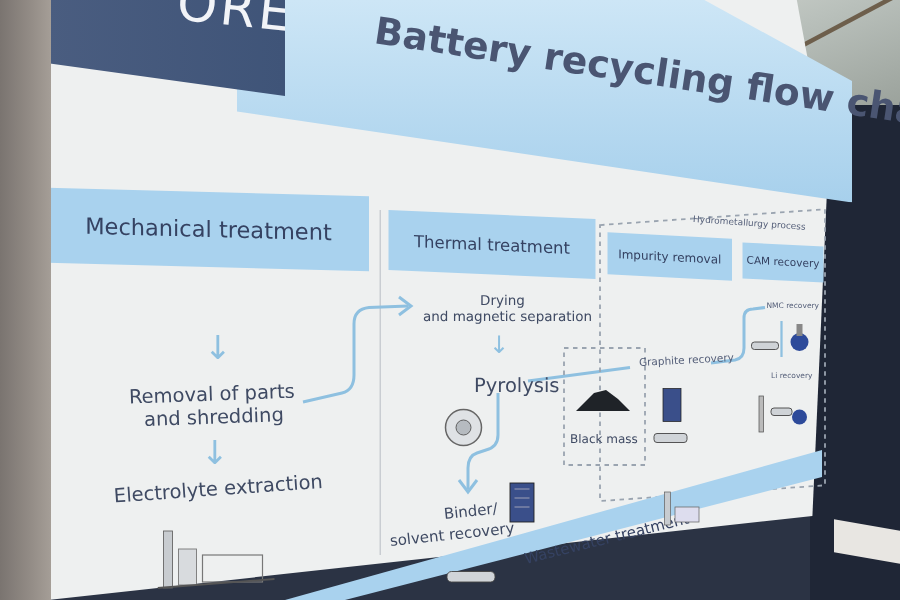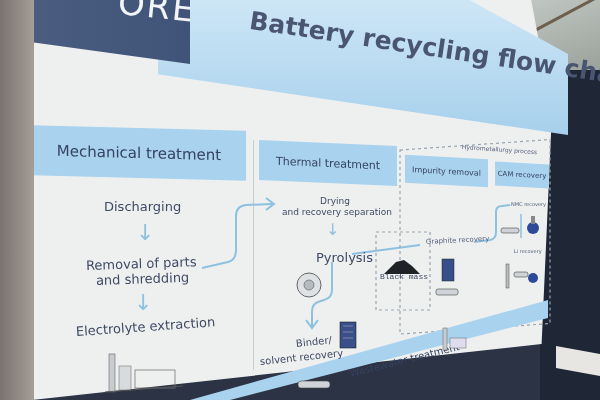--- a/index.html
+++ b/index.html
@@ -78,55 +78,54 @@
     <path d="M352 254 L420 245" fill="none" stroke="#8ec0e0" stroke-width="2"></path>
     <path d="M332 262 L332 290 Q332 298 324 300 L318 302 Q312 304 312 312 L312 326" fill="none" stroke="#8ec0e0" stroke-width="2"></path>
     <path d="M306 320 L312 328 L318 320" fill="none" stroke="#8ec0e0" stroke-width="2"></path>
     <path d="M474 242 L490 240 Q496 239 496 232 L496 212 Q496 206 502 206 L510 205" fill="none" stroke="#8ec0e0" stroke-width="2"></path>
     <path d="M521 214 L521 238" fill="none" stroke="#8ec0e0" stroke-width="1.5"></path>
     <rect x="400" y="148" width="150" height="184" fill="none" stroke="#9aa4b0" stroke-width="1.2" stroke-dasharray="3 3" transform="skewY(-4) translate(0,30)"></rect>
     <rect x="376" y="232" width="54" height="78" fill="none" stroke="#9aa4b0" stroke-width="1.2" stroke-dasharray="3 3"></rect>
     <polygon points="190,400 548,300 548,318 230,400" fill="#a9d2ee"></polygon>
   </svg>
 
-  <div class="txt" style="left:104px;top:199px;font-size:13px;">Discharging</div>
   <div class="arrow-down" style="left:136px;top:222px;">↓</div>
   <div class="txt" style="left:86px;top:258px;font-size:13px;transform:rotate(-2deg);">Removal of parts</div>
   <div class="txt" style="left:96px;top:273px;font-size:13px;transform:rotate(-2deg);">and shredding</div>
   <div class="arrow-down" style="left:134px;top:292px;">↓</div>
   <div class="txt" style="left:76px;top:324px;font-size:13px;transform:rotate(-4deg);">Electrolyte extraction</div>
   <svg class="device" style="left:105px;top:352px;" width="80" height="44">
     <rect x="4" y="2" width="6" height="38" fill="#c8ccd0" stroke="#666" stroke-width="0.6"></rect>
     <rect x="14" y="14" width="12" height="24" fill="#d8dbde" stroke="#777" stroke-width="0.6"></rect>
     <rect x="30" y="18" width="40" height="18" fill="none" stroke="#777" stroke-width="0.8"></rect>
     <line x1="0" y1="40" x2="78" y2="34" stroke="#555" stroke-width="1.2"></line>
   </svg>
 
   <div class="txt" style="left:320px;top:196px;font-size:9px;">Drying</div>
-  <div class="txt" style="left:282px;top:207px;font-size:9px;">and recovery separation</div>
+  <div class="txt" style="left:282px;top:207px;font-size:9px;">and magnetic separation</div>
   <div class="arrow-down" style="left:326px;top:222px;font-size:16px;">↓</div>
   <div class="txt" style="left:316px;top:250px;font-size:13px;">Pyrolysis</div>
   <svg class="device" style="left:294px;top:270px;" width="30" height="30">
     <circle cx="15" cy="15" r="12" fill="#dfe2e5" stroke="#666" stroke-width="1"></circle>
     <circle cx="15" cy="15" r="5" fill="#b6bbc0" stroke="#555" stroke-width="0.6"></circle>
   </svg>
   <div class="txt" style="left:296px;top:338px;font-size:10px;transform:rotate(-6deg);">Binder/</div>
   <div class="txt" style="left:260px;top:356px;font-size:10px;transform:rotate(-6deg);">solvent recovery</div>
   <svg class="device" style="left:338px;top:320px;" width="20" height="30">
     <rect x="2" y="2" width="16" height="26" fill="#3a4f8a" stroke="#222" stroke-width="0.6"></rect>
     <line x1="5" y1="6" x2="15" y2="6" stroke="#aab" stroke-width="0.6"></line>
       <line x1="5" y1="12" x2="15" y2="12" stroke="#aab" stroke-width="0.6"></line>
       <line x1="5" y1="18" x2="15" y2="18" stroke="#aab" stroke-width="0.6"></line>
   </svg>
 
   <div class="txt small" style="left:462px;top:143px;font-size:6px;transform:rotate(4deg);">Hydrometallurgy process</div>
   <svg class="device" style="left:382px;top:258px;" width="40" height="18">
     <polygon points="2,16 14,4 22,2 30,8 38,16" fill="#1f2328"></polygon>
   </svg>
-  <div class="txt" style="left:380px;top:272px;font-size:8px;font-family:Liberation Mono, monospace;">Black mass</div>
+  <div class="txt" style="left:380px;top:288px;font-size:8px;">Black mass</div>
   <div class="txt small" style="left:426px;top:238px;font-size:7px;transform:rotate(-3deg);">Graphite recovery</div>
   <svg class="device" style="left:441px;top:258px;" width="14" height="24">
     <rect x="1" y="1" width="12" height="22" fill="#3a4f8a" stroke="#222" stroke-width="0.5"></rect>
   </svg>
   <svg class="device" style="left:434px;top:286px;" width="26" height="12">
     <rect x="2" y="3" width="22" height="6" rx="2" fill="#d0d4d8" stroke="#444" stroke-width="0.6"></rect>
   </svg>
   <div class="txt small" style="left:511px;top:201px;font-size:5px;">NMC recovery</div>
   <div class="txt small" style="left:514px;top:248px;font-size:5px;">Li recovery</div>
   <svg class="device" style="left:526px;top:214px;" width="14" height="22">

